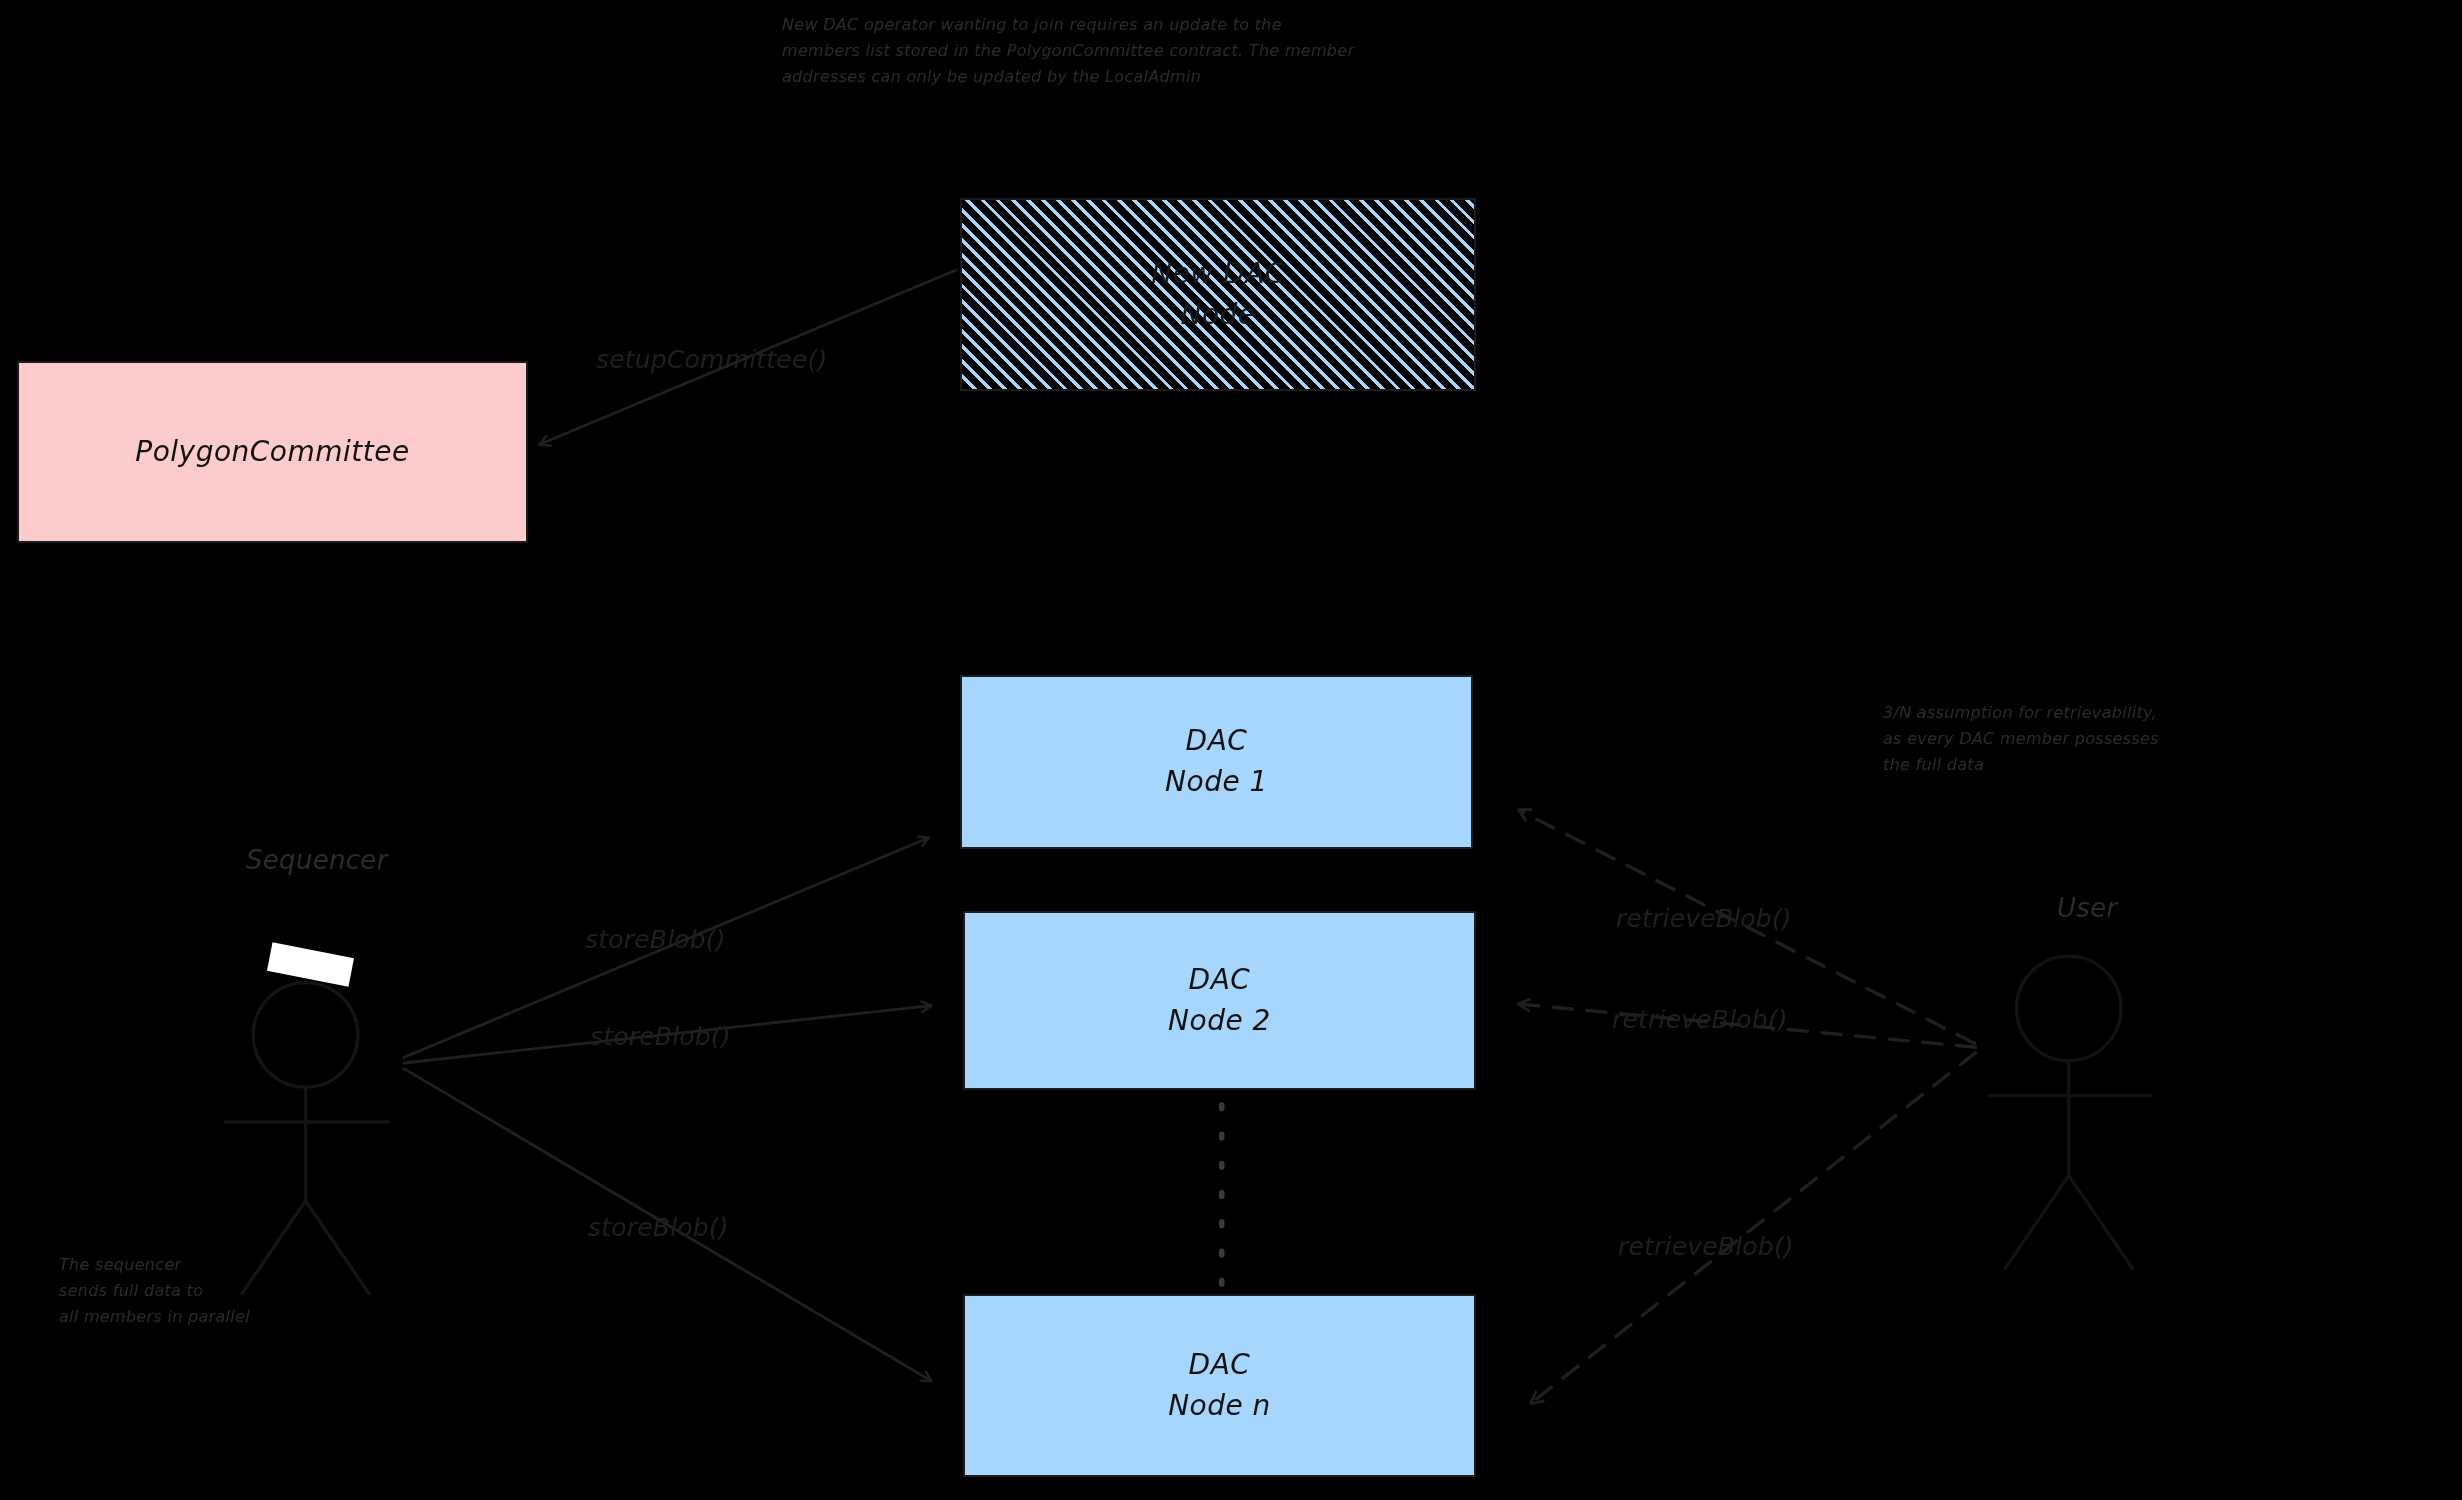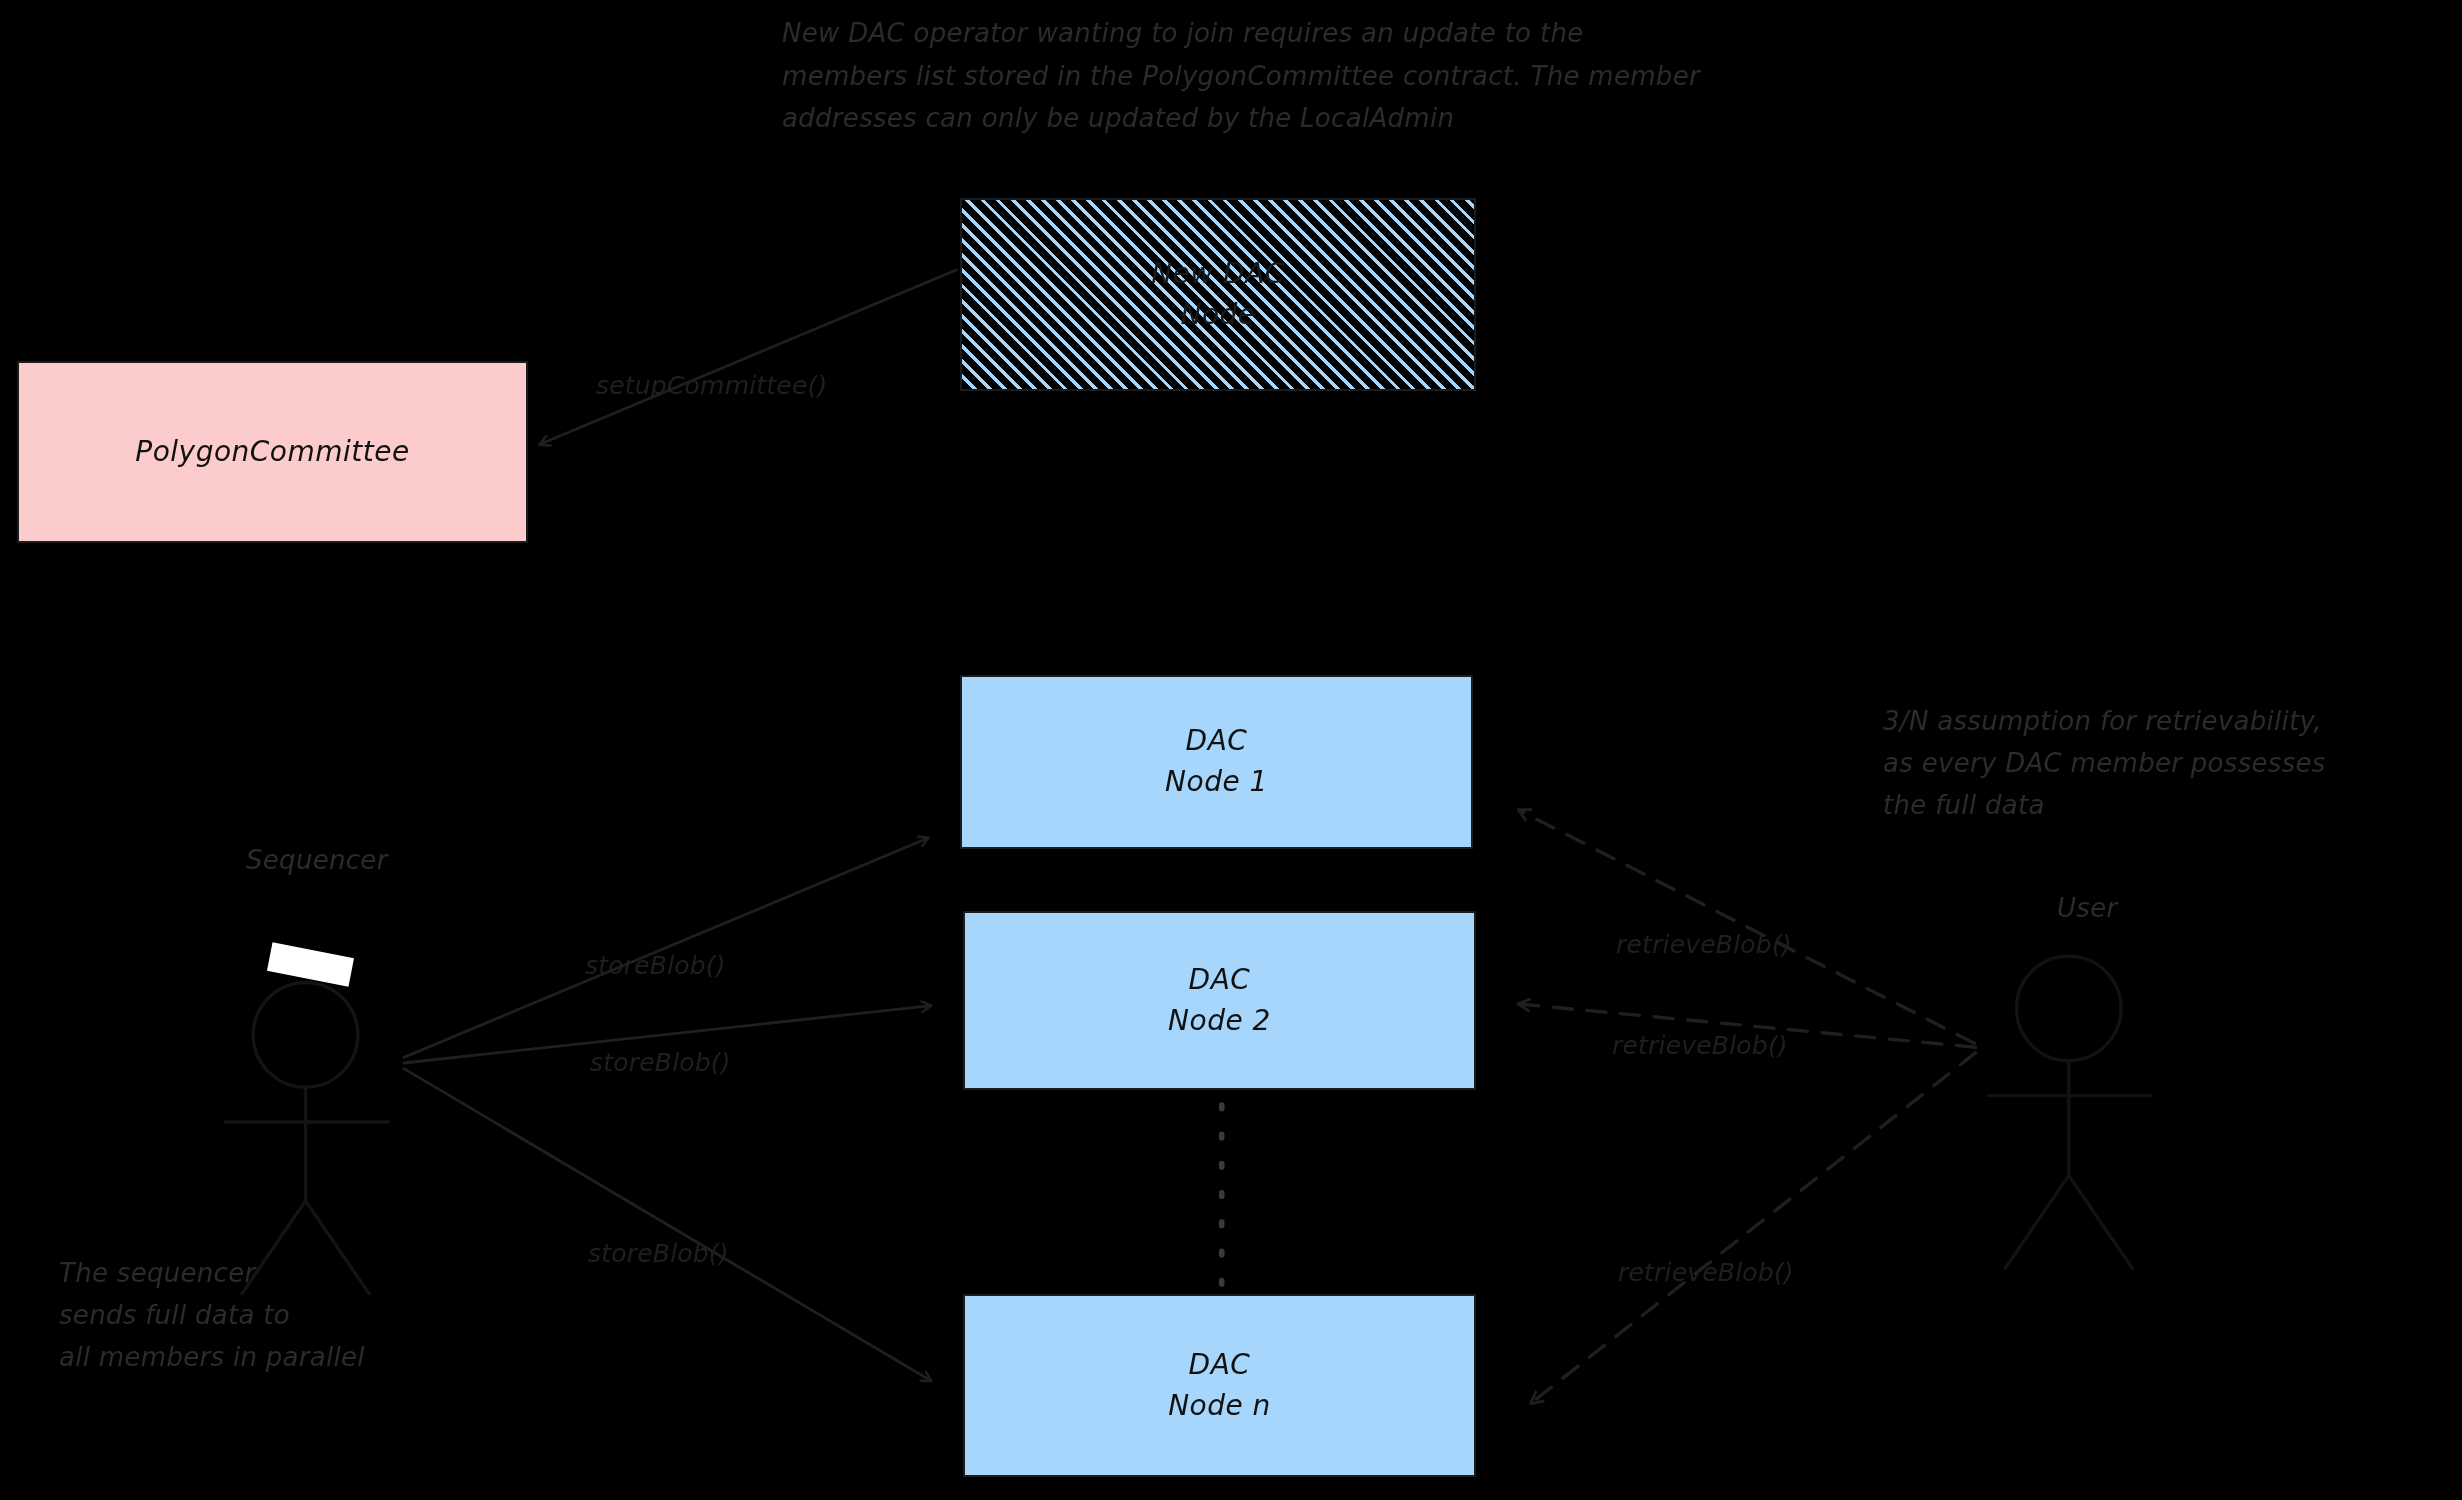--- a/index.html
+++ b/index.html
@@ -24,35 +24,34 @@
     top: 0;
     left: 0;
     width: 2462px;
     height: 1500px;
     overflow: visible;
   }
   .note {
     position: absolute;
     color: #2b2b2b;
     font-family: "DejaVu Sans", sans-serif;
-    font-size: 26px;
+    font-size: 16px;
     line-height: 1.62;
     letter-spacing: 0.3px;
     white-space: pre-line;
     font-style: italic;
   }
   .edge-label {
     position: absolute;
     color: #1f1f1f;
     font-family: "DejaVu Sans", sans-serif;
     font-size: 25px;
     font-style: italic;
     letter-spacing: 0.2px;
     white-space: nowrap;
-    margin-top: 26px;
   }
   .actor-label {
     position: absolute;
     color: #2b2b2b;
     font-family: "DejaVu Sans", sans-serif;
     font-size: 26px;
     font-style: italic;
     letter-spacing: 0.3px;
     white-space: nowrap;
     margin-left: 45px;

